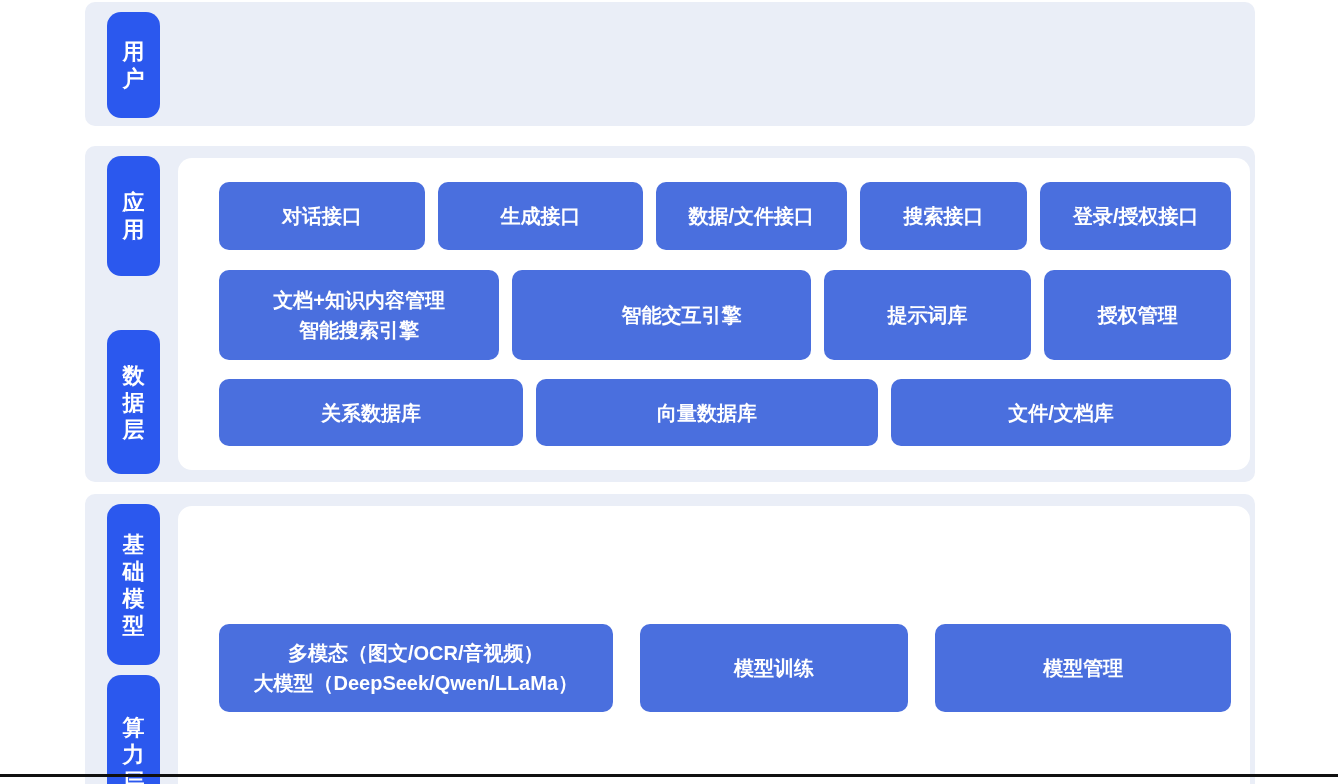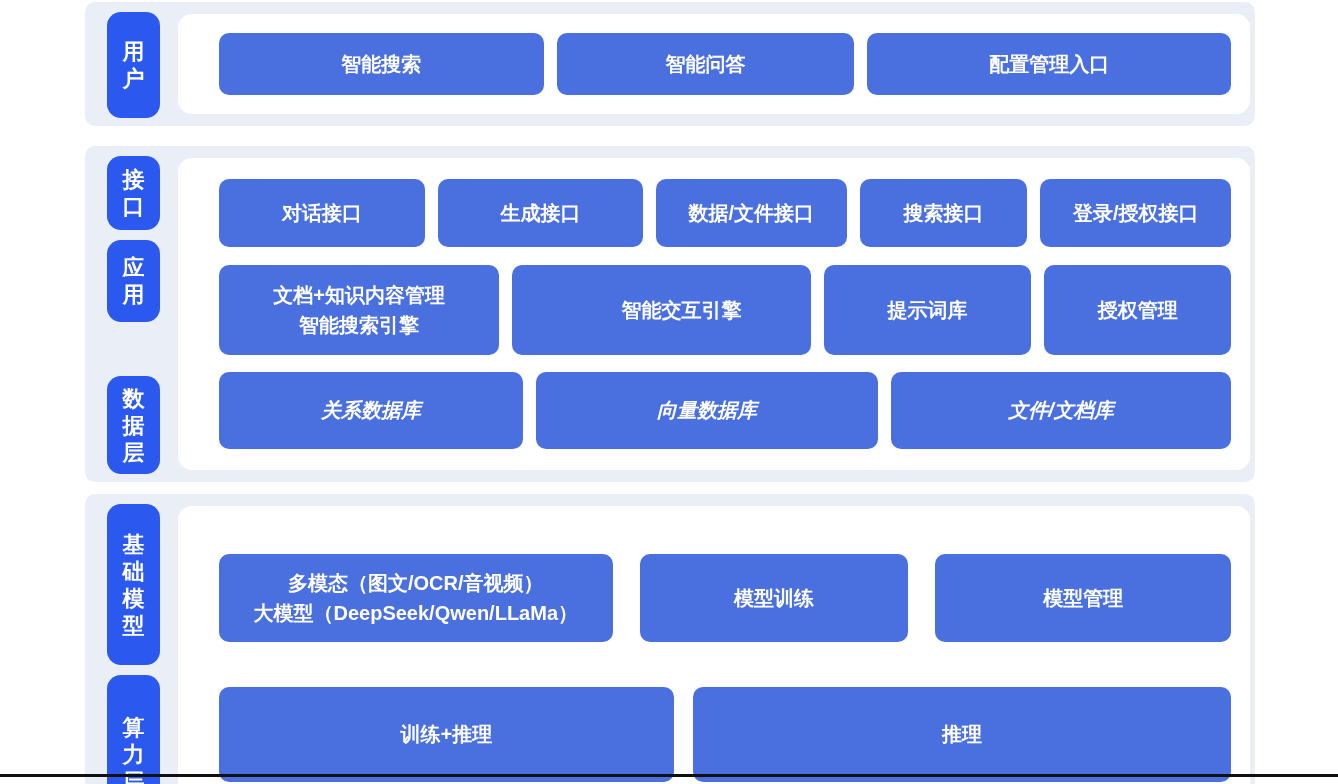--- a/index.html
+++ b/index.html
@@ -54,37 +54,23 @@
 </style>
 </head>
 <body>
 
 <div class="page">
   <div class="diagram" id="diagram">
       <div class="section" style="height: 124px; margin-top: 0px;">
         <div class="labels">
           <div class="layer-label" style="flex: 1 1 0px;">用户</div>
         </div>
-        <div class="panel">
-          <div class="row" style="height: 62px;">
-            <div class="block" style="flex: 324 1 0px;">
-              <div class="block-line">智能搜索</div>
-            </div>
-            <div class="block" style="flex: 296 1 0px;">
-              <div class="block-line">智能问答</div>
-            </div>
-            <div class="block" style="flex: 365 1 0px;">
-              <div class="block-line">配置管理入口</div>
-            </div>
-          </div>
-        </div>
       </div>
       <div class="section" style="height: 336px; margin-top: 20px;">
         <div class="labels">
-          <div class="layer-label" style="flex: 85 1 0px;">接口</div>
           <div class="layer-label" style="flex: 95 1 0px;">应用</div>
           <div class="layer-label" style="flex: 115 1 0px; margin-top: 44px;">数据层</div>
         </div>
         <div class="panel">
           <div class="row" style="height: 68px;">
             <div class="block" style="flex: 210 1 0px;">
               <div class="block-line">对话接口</div>
             </div>
             <div class="block" style="flex: 209 1 0px;">
               <div class="block-line">生成接口</div>
@@ -107,21 +93,21 @@
             <div class="block" style="flex: 270 1 0px; padding-left: 48px;">
               <div class="block-line">智能交互引擎</div>
             </div>
             <div class="block" style="flex: 213 1 0px;">
               <div class="block-line">提示词库</div>
             </div>
             <div class="block" style="flex: 190 1 0px;">
               <div class="block-line">授权管理</div>
             </div>
           </div>
-          <div class="row" style="height: 77px; font-style: italic;">
+          <div class="row" style="height: 67px;">
             <div class="block" style="flex: 302 1 0px;">
               <div class="block-line">关系数据库</div>
             </div>
             <div class="block" style="flex: 342 1 0px;">
               <div class="block-line">向量数据库</div>
             </div>
             <div class="block" style="flex: 340 1 0px;">
               <div class="block-line">文件/文档库</div>
             </div>
           </div>
@@ -138,25 +124,17 @@
               <div class="block-line">多模态（图文/OCR/音视频）</div>
               <div class="block-line">大模型（DeepSeek/Qwen/LLaMa）</div>
             </div>
             <div class="block" style="flex: 266 1 0px;">
               <div class="block-line">模型训练</div>
             </div>
             <div class="block" style="flex: 294 1 0px;">
               <div class="block-line">模型管理</div>
             </div>
           </div>
-          <div class="row" style="height: 95px; gap: 19px;">
-            <div class="block" style="flex: 453 1 0px;">
-              <div class="block-line">训练+推理</div>
-            </div>
-            <div class="block" style="flex: 539 1 0px;">
-              <div class="block-line">推理</div>
-            </div>
-          </div>
         </div>
       </div>
     </div>
   <div class="footer-line"></div>
 </div>
 
 </body></html>

